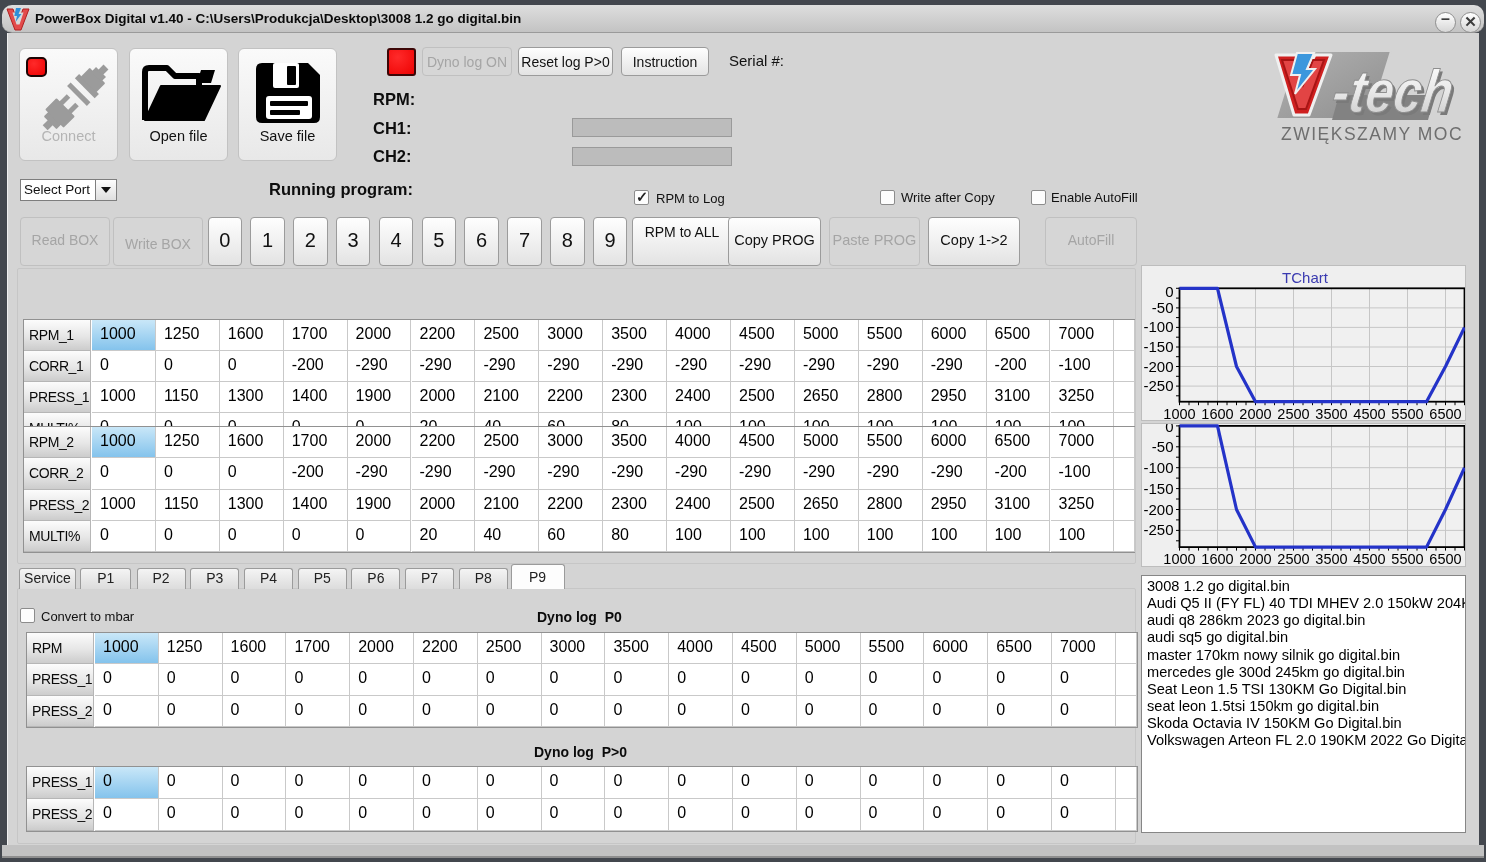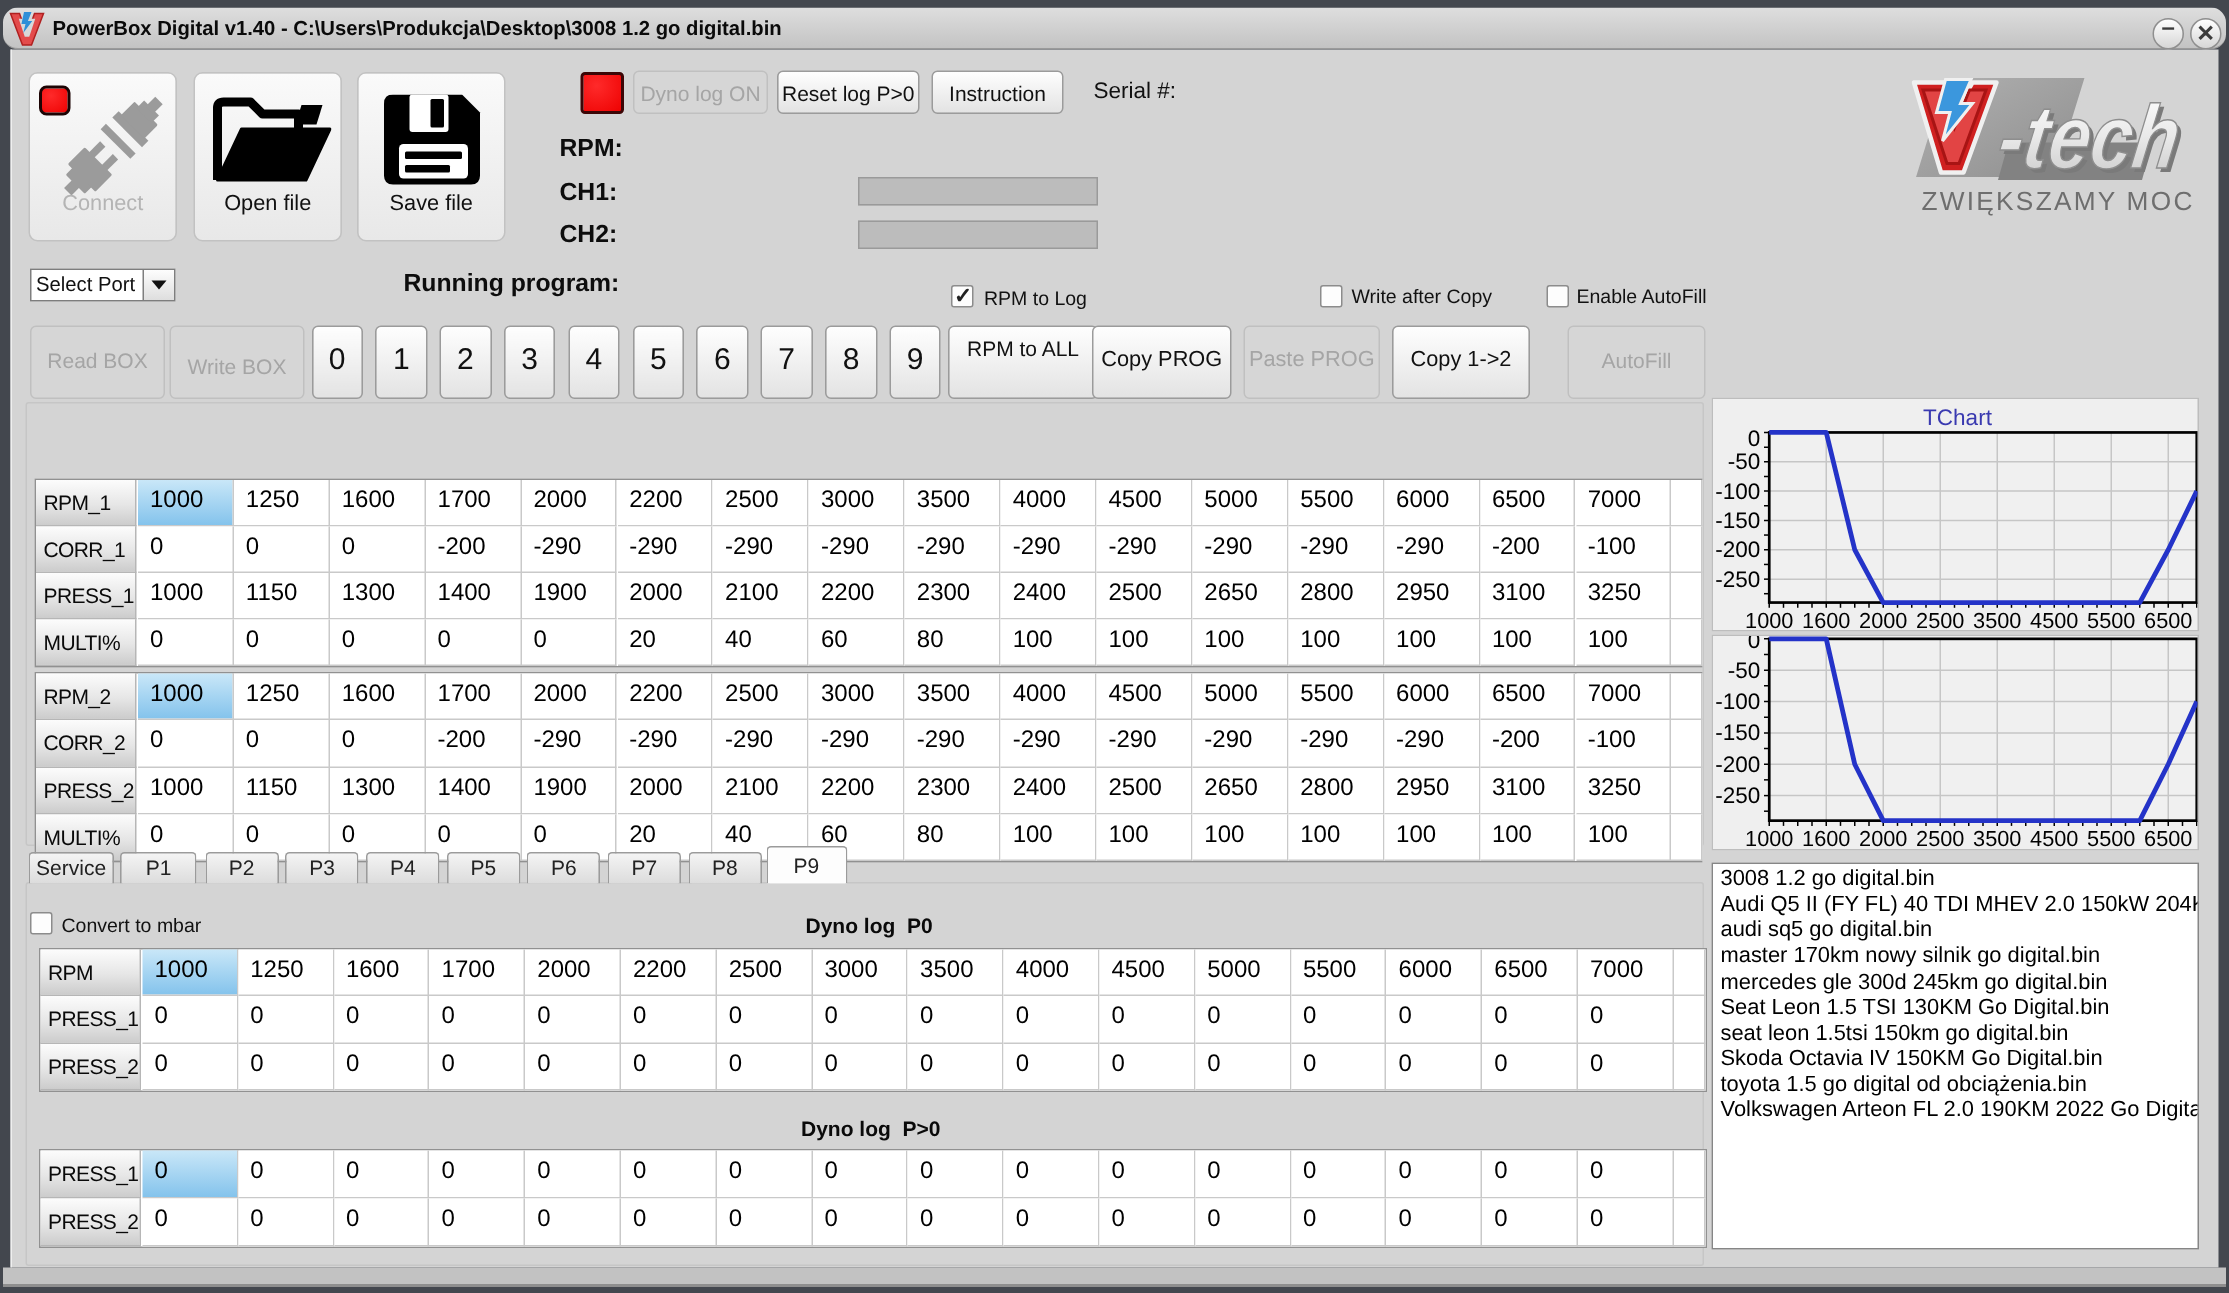--- a/index.html
+++ b/index.html
@@ -213,21 +213,21 @@
         <div class="tdc" style="left:643.1px;width:63.9px;">100</div>
         <div class="tdc" style="left:707.0px;width:63.9px;">100</div>
         <div class="tdc" style="left:770.9px;width:63.9px;">100</div>
         <div class="tdc" style="left:834.8px;width:63.9px;">100</div>
         <div class="tdc" style="left:898.7px;width:63.9px;">100</div>
         <div class="tdc" style="left:962.6px;width:63.9px;">100</div>
         <div class="tdc" style="left:1026.5px;width:63.9px;">100</div>
         <div class="tdc" style="left:1090.4px;width:21.0px;"></div>
       </div>
     </div>
-    <div class="tbl" style="left:15px;top:415px;height:127px;">
+    <div class="tbl" style="left:15px;top:393px;height:127px;">
       <div class="trow" style="top:0.0px;height:31.30px;">
         <div class="thc" style="left:0;width:67px;">RPM_2</div>
         <div class="tdc hl" style="left:68.0px;width:63.9px;">1000</div>
         <div class="tdc" style="left:131.9px;width:63.9px;">1250</div>
         <div class="tdc" style="left:195.8px;width:63.9px;">1600</div>
         <div class="tdc" style="left:259.7px;width:63.9px;">1700</div>
         <div class="tdc" style="left:323.6px;width:63.9px;">2000</div>
         <div class="tdc" style="left:387.5px;width:63.9px;">2200</div>
         <div class="tdc" style="left:451.4px;width:63.9px;">2500</div>
         <div class="tdc" style="left:515.3px;width:63.9px;">3000</div>
@@ -572,27 +572,27 @@
           <text x="151.5" y="140.1" font-size="14.5" fill="#000" text-anchor="middle" font-family="Liberation Sans, sans-serif">2500</text>
           <text x="189.5" y="140.1" font-size="14.5" fill="#000" text-anchor="middle" font-family="Liberation Sans, sans-serif">3500</text>
           <text x="227.5" y="140.1" font-size="14.5" fill="#000" text-anchor="middle" font-family="Liberation Sans, sans-serif">4500</text>
           <text x="265.5" y="140.1" font-size="14.5" fill="#000" text-anchor="middle" font-family="Liberation Sans, sans-serif">5500</text>
           <text x="303.5" y="140.1" font-size="14.5" fill="#000" text-anchor="middle" font-family="Liberation Sans, sans-serif">6500</text>
         </svg></div>
     </div>
     <div id="listbox" style="left:1133px;top:542px;">
       <div>3008 1.2 go digital.bin</div>
       <div>Audi Q5 II (FY FL) 40 TDI MHEV 2.0 150kW 204KM (</div>
+      <div>audi q8 286km 2023 go digital.bin</div>
       <div>audi sq5 go digital.bin</div>
       <div>master 170km nowy silnik go digital.bin</div>
       <div>mercedes gle 300d 245km go digital.bin</div>
       <div>Seat Leon 1.5 TSI 130KM Go Digital.bin</div>
       <div>seat leon 1.5tsi 150km go digital.bin</div>
       <div>Skoda Octavia IV 150KM Go Digital.bin</div>
-      <div>toyota 1.5 go digital od obciążenia.bin</div>
       <div>Volkswagen Arteon FL 2.0 190KM 2022 Go Digital Au</div>
     </div>
     <svg class="abs" style="left:1243px;top:9px;" width="215" height="108" viewBox="0 0 215 108">
 <defs>
 <linearGradient id="pg" x1="0" y1="0" x2="1" y2="1">
 <stop offset="0" stop-color="#b2b2b2"></stop>
           <stop offset="1" stop-color="#8d8d8d"></stop>
 </linearGradient>
 <linearGradient id="sil" x1="0" y1="0" x2="0" y2="1">
 <stop offset="0" stop-color="#ffffff"></stop>

